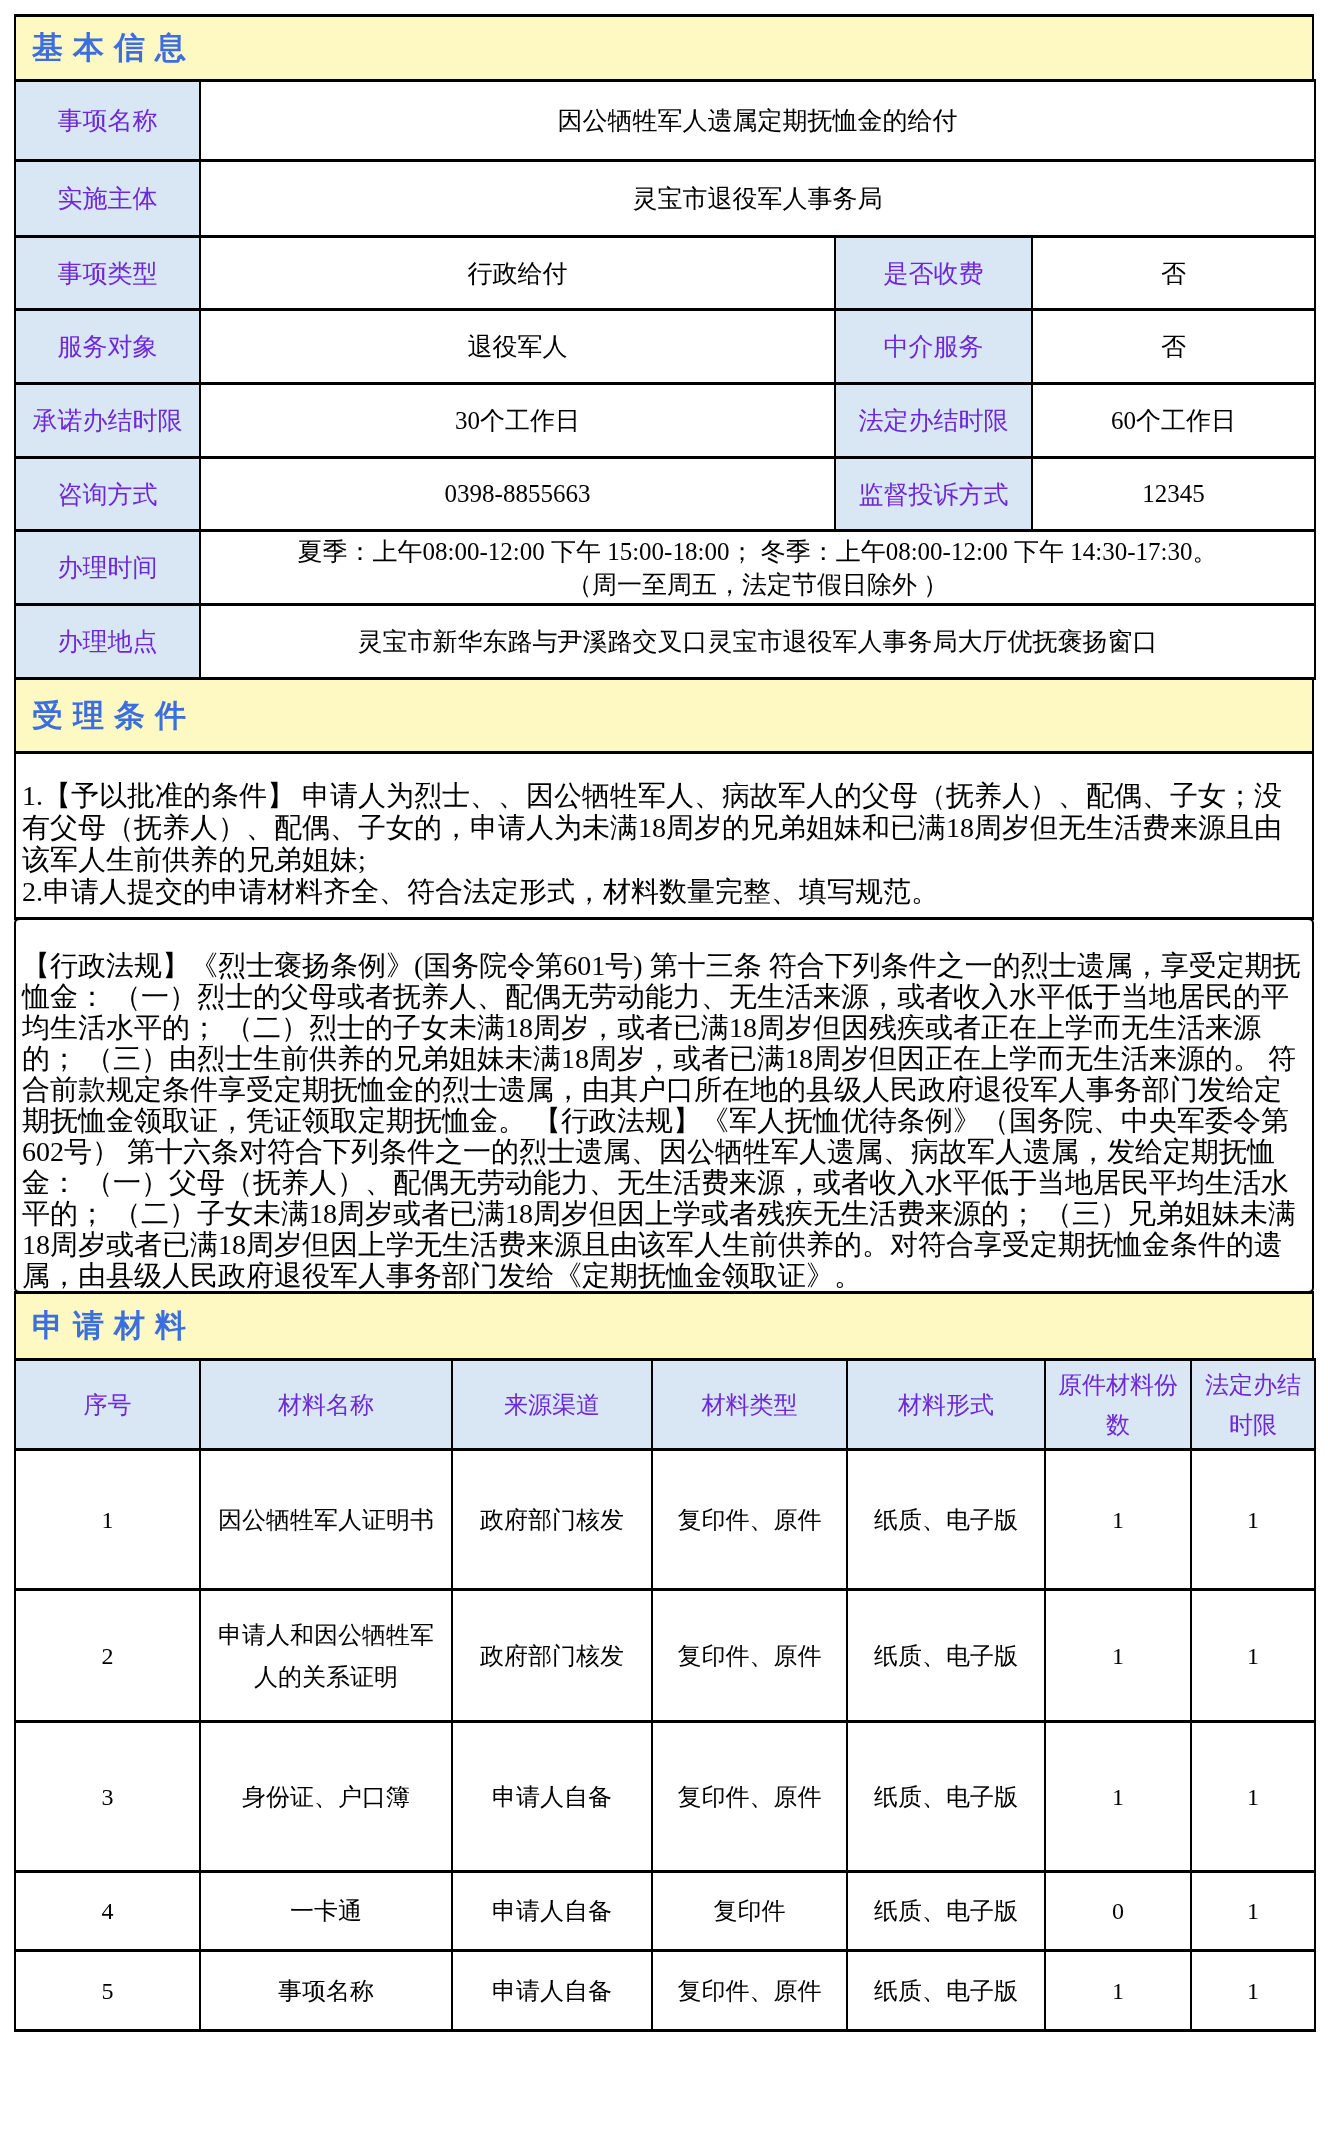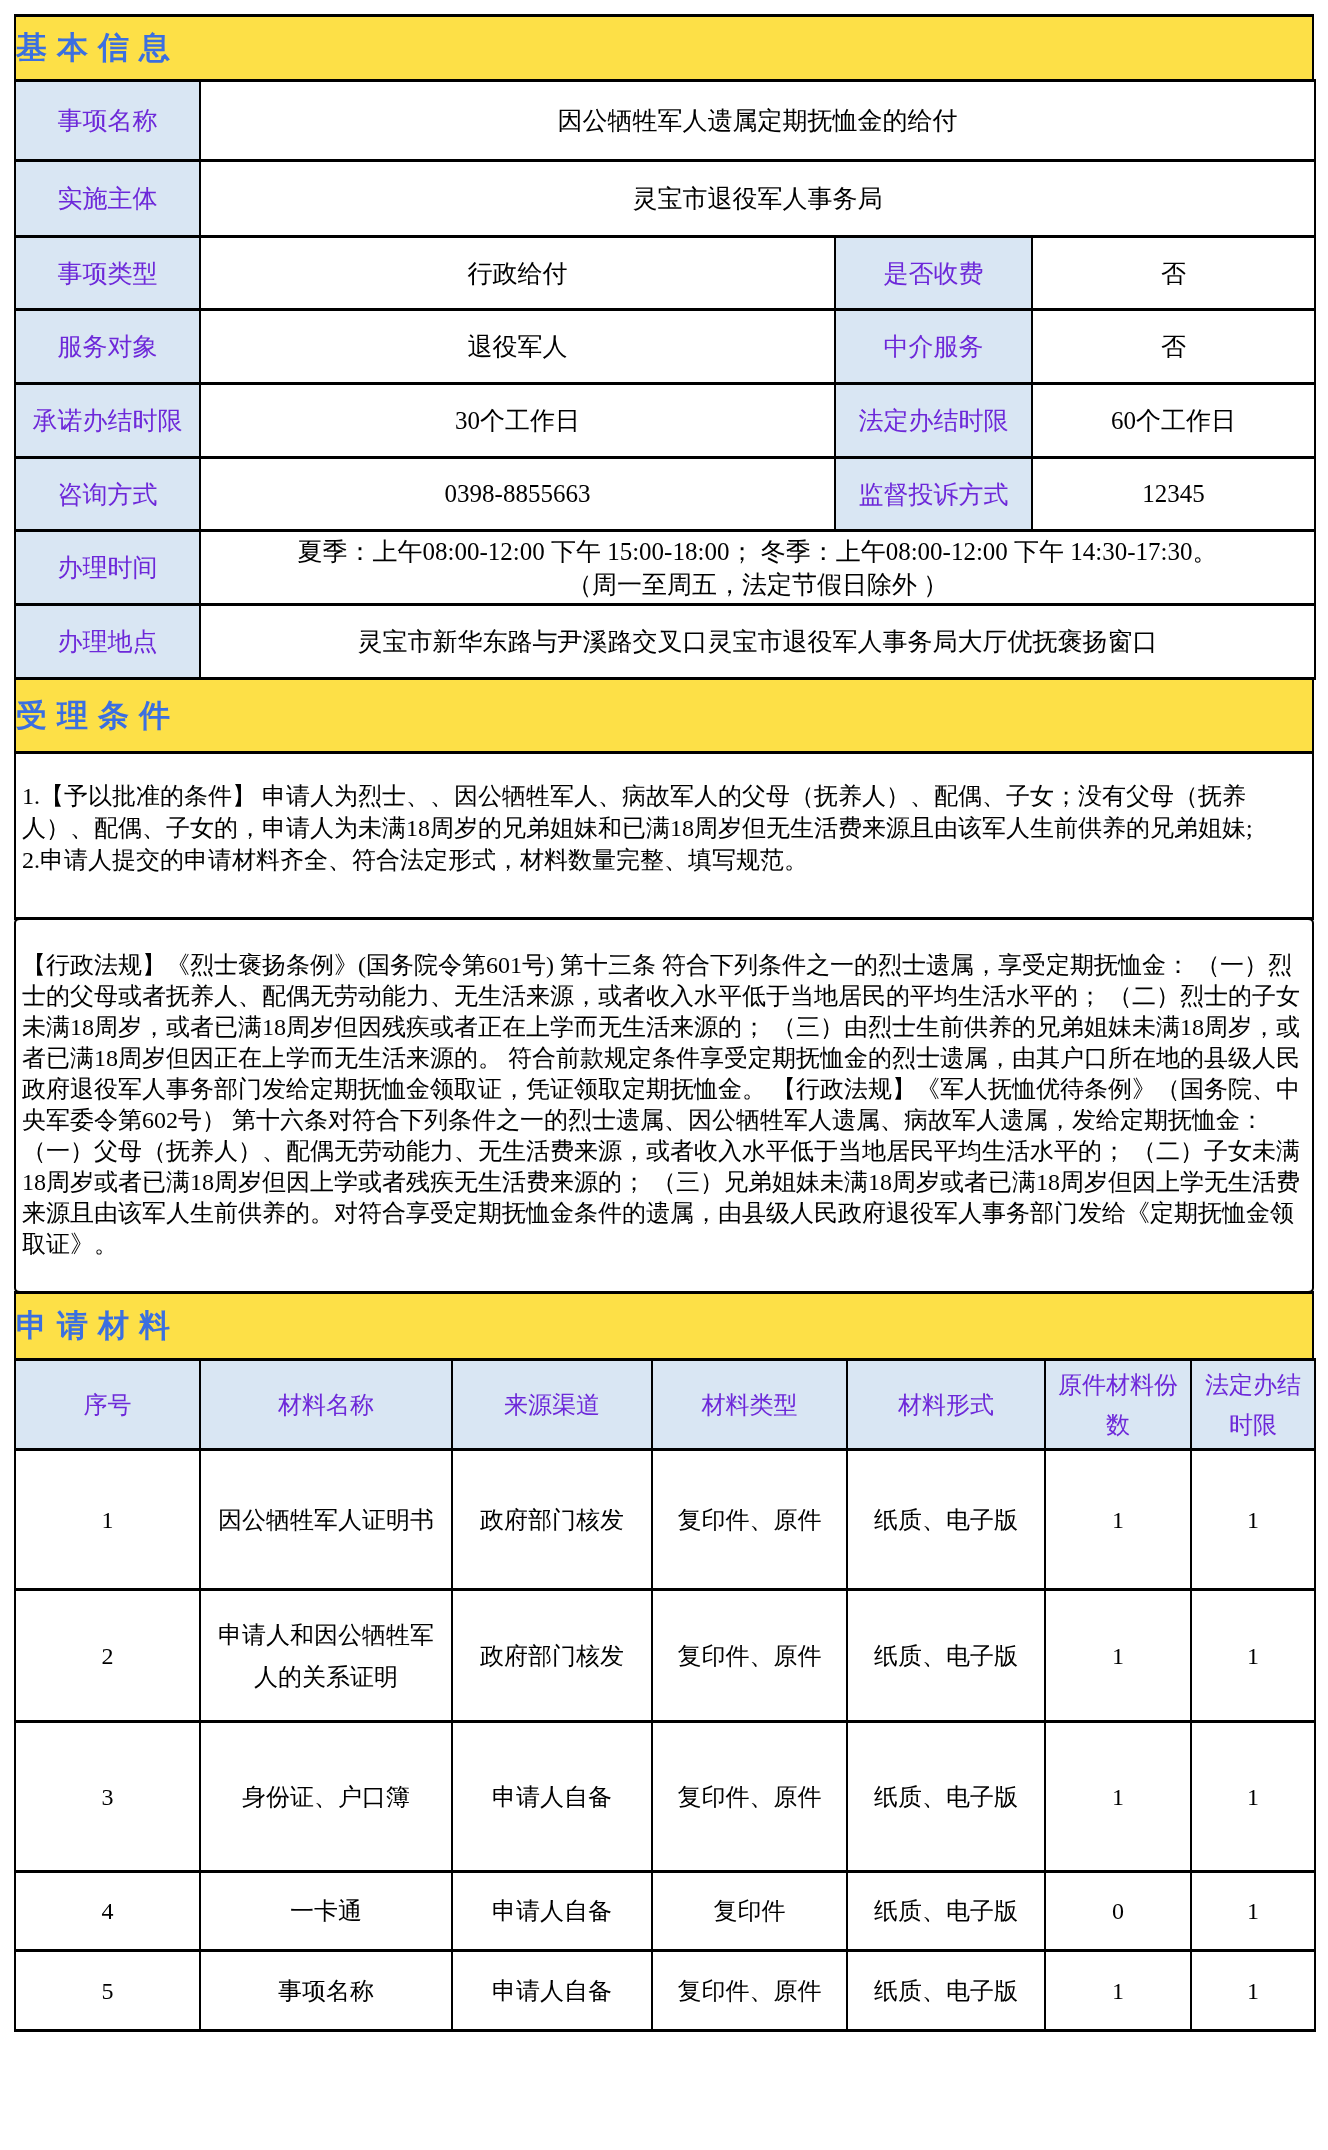--- a/index.html
+++ b/index.html
@@ -9,38 +9,38 @@
     font-family:"Liberation Serif","DejaVu Serif",serif;
     color:#000;
   }
   .page { position:absolute; left:14px; top:14px; width:1300px; }
   .page > * { margin-top:-3px; }
   .page > *:first-child { margin-top:0; }
 
   
   .title-box {
     border:2px solid #000; border-top-width:3px; border-bottom-width:3px;
-    background:#fde047; display:flex; align-items:center;
-    padding-left:0;
+    background:#fef9c3; display:flex; align-items:center;
+    padding-left:16px;
   }
   .title-box .title-text {
     font-family:"Liberation Sans","DejaVu Sans",sans-serif;
     font-weight:bold; font-size:31px; letter-spacing:10px;
     color:#3b6fe0;
   }
   .h-basic   { height:68px; }
   .h-accept  { height:77px; }
   .h-legal   { height:78px; }
   .h-materials { height:70px; }
 
   
   .text-box {
     border:2px solid #000; border-top-width:3px; border-bottom-width:3px;
     background:#fff; padding:0 6px;
-    font-size:24px; line-height:32px; color:#000;
+    font-size:28px; line-height:32px; color:#000;
   }
   .text-box.conditions { height:169px; padding-top:26px; white-space:pre-line; }
   .text-box.legal      { height:377px; padding-top:30px; line-height:31px;border-radius:6px; }
 
   
   table { border-collapse:collapse; table-layout:fixed; width:1300px; background:#fff; }
   td, th {
     border:2px solid #000;
     border-top-width:3px; border-bottom-width:3px;
     text-align:center; vertical-align:middle;

